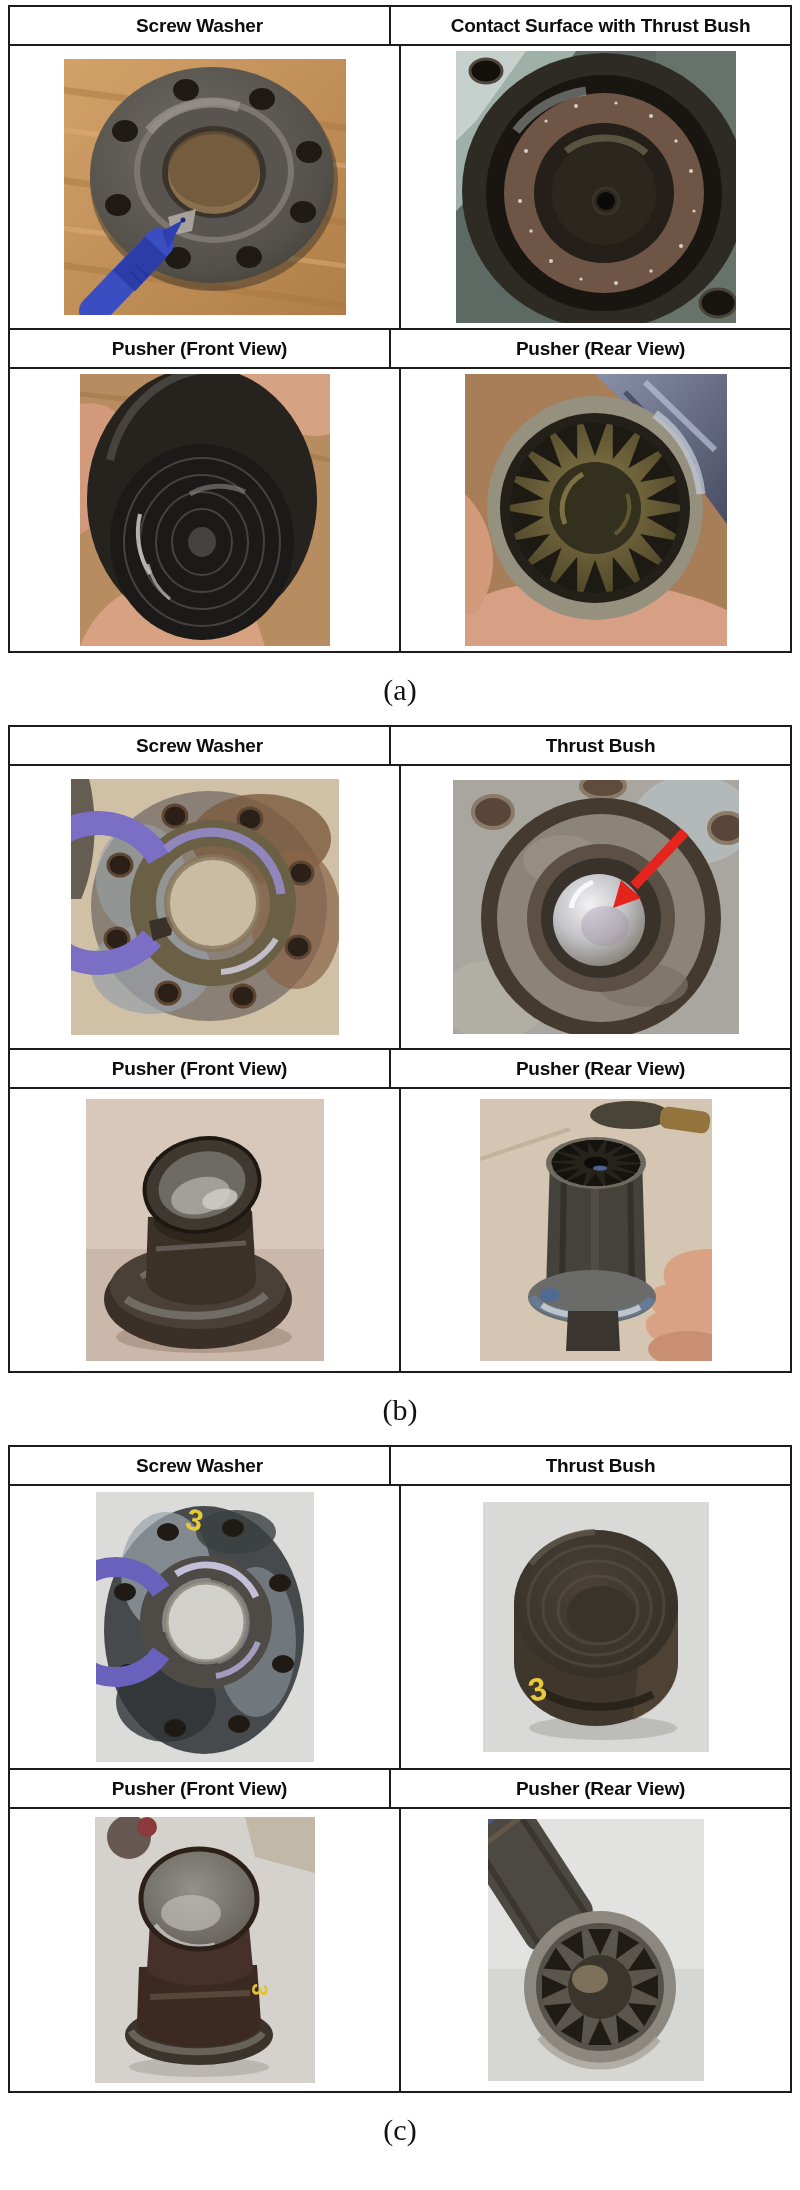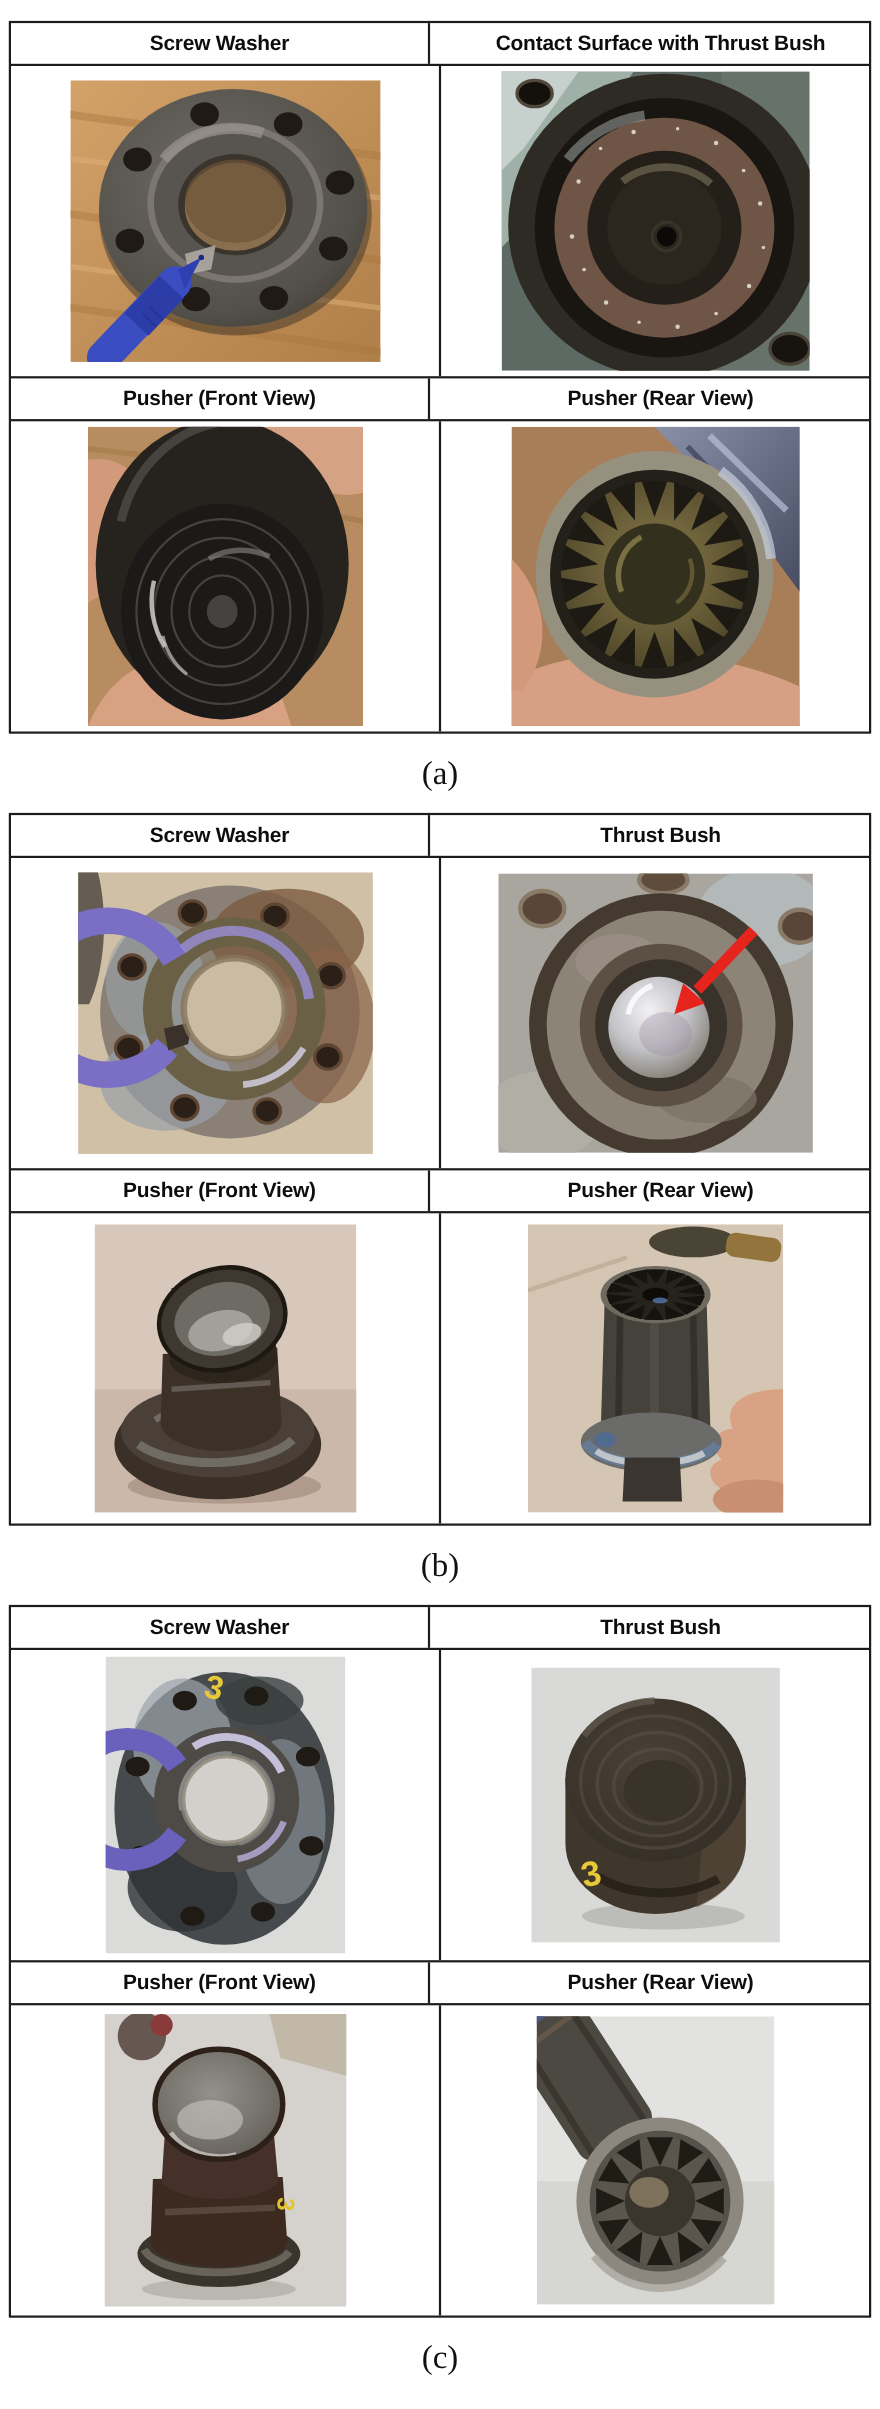--- a/index.html
+++ b/index.html
@@ -1,16 +1,16 @@
 <!DOCTYPE html>
 <html><head>
 <meta charset="utf-8">
 <style>
   html,body{margin:0;padding:0;background:#ffffff;}
-  .page{width:800px;background:#ffffff;padding-top:19px;font-family:"Liberation Sans",sans-serif;}
+  .page{width:800px;background:#ffffff;padding-top:5px;font-family:"Liberation Sans",sans-serif;}
   .panel{margin:0;}
   .ptable{margin:0 8px;border:2px solid #1c1c1c;background:#ffffff;}
   .hrow{display:flex;border-bottom:2px solid #1c1c1c;}
   .prow{display:flex;height:282px;border-bottom:2px solid #1c1c1c;}
   .prow:last-child{border-bottom:none;}
   .hcell{flex:1;text-align:center;font-weight:bold;font-size:19px;line-height:22px;color:#0d0d0d;
          padding:8px 2px 7px;border-right:2px solid #1c1c1c;letter-spacing:-0.2px;}
   .hcell:last-child{border-right:none;margin-left:20px;}
   .pcell{flex:1;display:flex;align-items:center;justify-content:center;border-right:2px solid #1c1c1c;overflow:hidden;}
   .pcell:last-child{border-right:none;}

